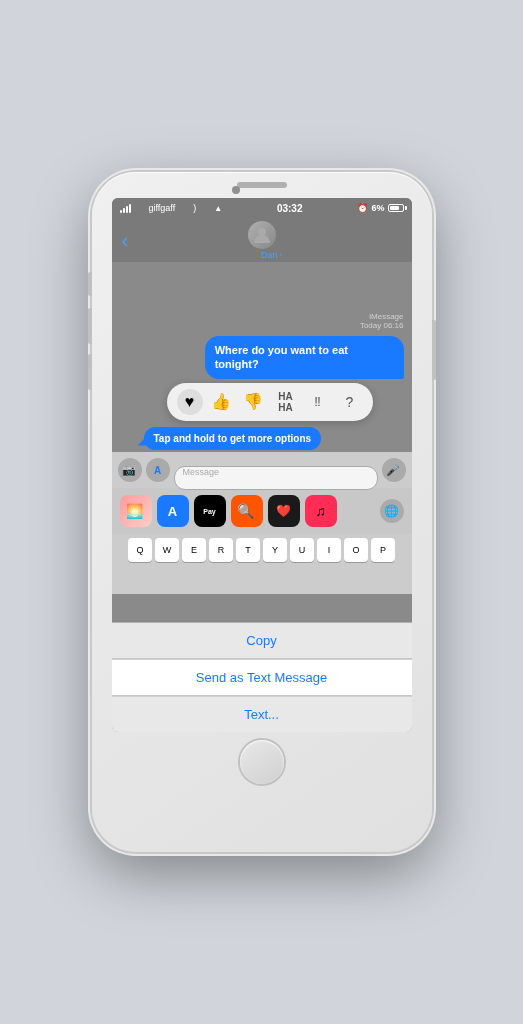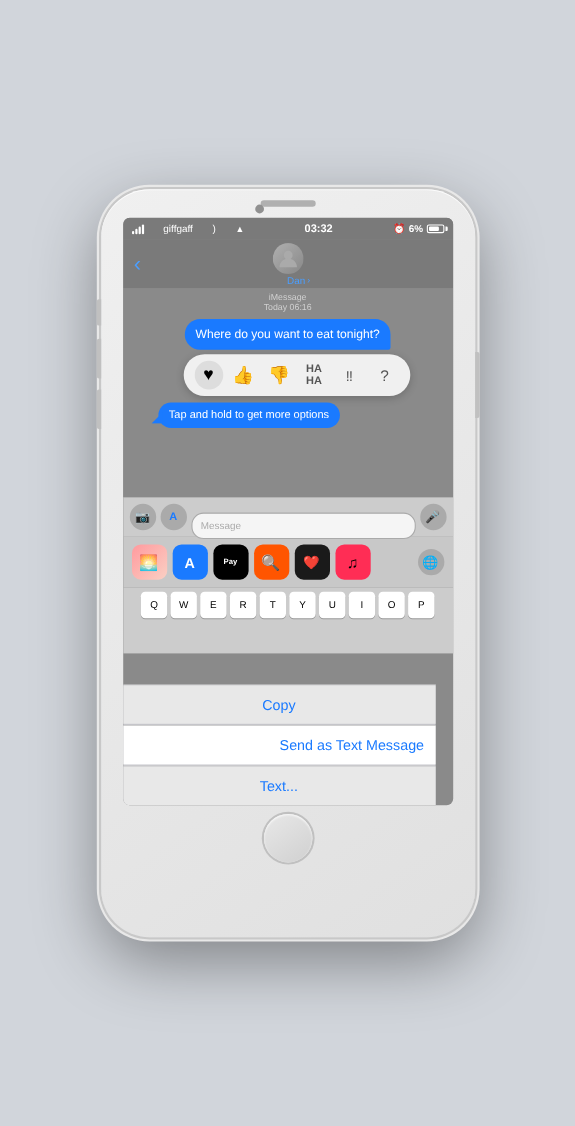--- a/index.html
+++ b/index.html
@@ -230,29 +230,31 @@
     
     .chat-area {
       flex: 1;
       background: #8a8a8a;
       padding: 4px 8px;
       position: relative;
       height: 190px;
       overflow: hidden;
     }
     .chat-timestamp {
-      text-align: center;
+      text-align: right;
       font-size: 8px;
       color: #d0d0d0;
       margin-bottom: 6px;
+      margin-top: 46px;
     }
     .message-bubble-out {
       display: flex;
-      justify-content: center;
+      justify-content: flex-end;
       margin-bottom: 4px;
+      font-weight: bold;
     }
     .bubble-out {
       background: #1a7aff;
       color: #fff;
       border-radius: 14px 14px 2px 14px;
       padding: 7px 10px;
       max-width: 70%;
       font-size: 11px;
       line-height: 1.3;
     }
@@ -331,21 +333,20 @@
     .message-input {
       flex: 1;
       height: 24px;
       border-radius: 11px;
       border: 1px solid #aaa;
       background: #f5f5f5;
       padding: 0 8px;
       font-size: 9px;
       color: #999;
       display: flex;
-      align-items: center;
       margin-top: 16px;
     }
     .mic-btn {
       width: 24px;
       height: 24px;
       border-radius: 50%;
       background: #aaa;
       display: flex;
       align-items: center;
       justify-content: center;
@@ -412,21 +413,21 @@
       flex: 1;
       max-width: 24px;
       box-shadow: 0 1px 0 #999;
     }
 
     
     .context-overlay {
       position: absolute;
       bottom: 0;
       left: 0;
-      right: 16px;
+      right: 0;
       background: rgba(200, 200, 205, 0.95);
       border-top: 1px solid #b0b0b0;
       z-index: 10;
     }
     .context-menu {
       margin: 0;
     }
     .context-item {
       display: flex;
       align-items: center;
@@ -530,21 +531,21 @@
 
       <div class="tapback-bar">
         <div class="tapback-item active">♥</div>
         <div class="tapback-item">👍</div>
         <div class="tapback-item">👎</div>
         <div class="tapback-item" style="font-size:10px;font-weight:bold;color:#555;">HA<br>HA</div>
         <div class="tapback-item" style="font-size:13px;color:#555;">‼</div>
         <div class="tapback-item" style="font-size:14px;color:#555;">?</div>
       </div>
 
-      <div style="display:flex; margin-left:4px; margin-top:2px;">
+      <div style="display:flex; margin-left:4px; margin-top:2px;font-weight:bold;">
         <div class="tooltip-bubble">Tap and hold to get more options</div>
       </div>
     </div>
 
     <div class="input-area">
       <div class="input-icon-btn">
         <span>📷</span>
       </div>
       <div class="input-icon-btn">
         <span style="font-weight:bold;color:#1a7aff;font-size:10px;">A</span>
@@ -602,21 +603,21 @@
         <div class="key">P</div>
       </div>
     </div>
 
     <div class="context-overlay">
       <div class="context-menu">
         <div class="context-item" style="background:#e8e8e8;">
           <span>Copy</span>
         </div>
         <div class="context-divider"></div>
-        <div class="context-item" style="background:#fff;justify-content:flex-end;">
+        <div class="context-item" style="background:#fff;">
           <span>Send as Text Message</span>
         </div>
         <div class="context-divider"></div>
         <div class="context-item last" style="background:#e8e8e8;">
           <span>Text...</span>
         </div>
       </div>
     </div>
 
   </div>

